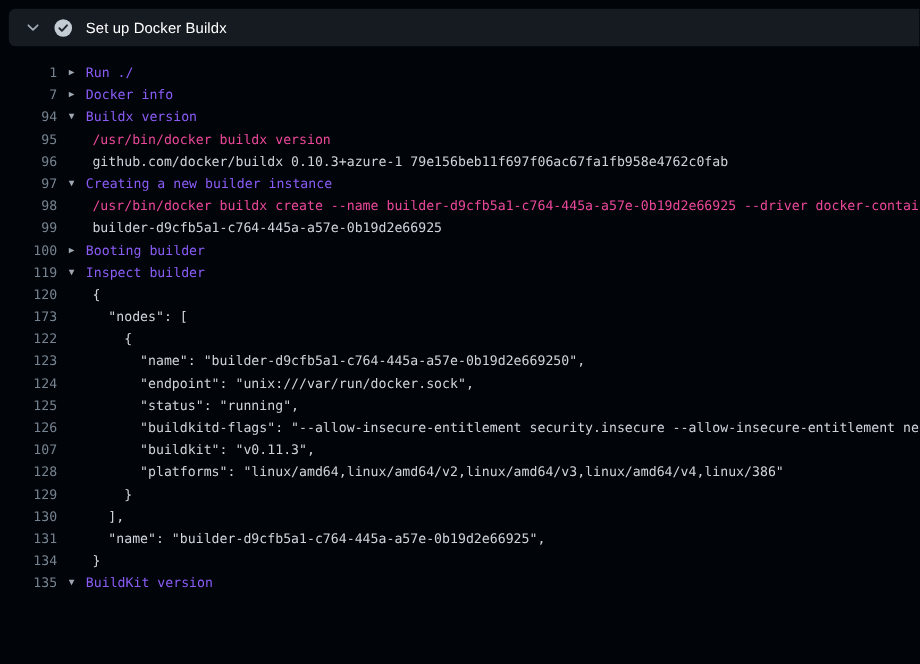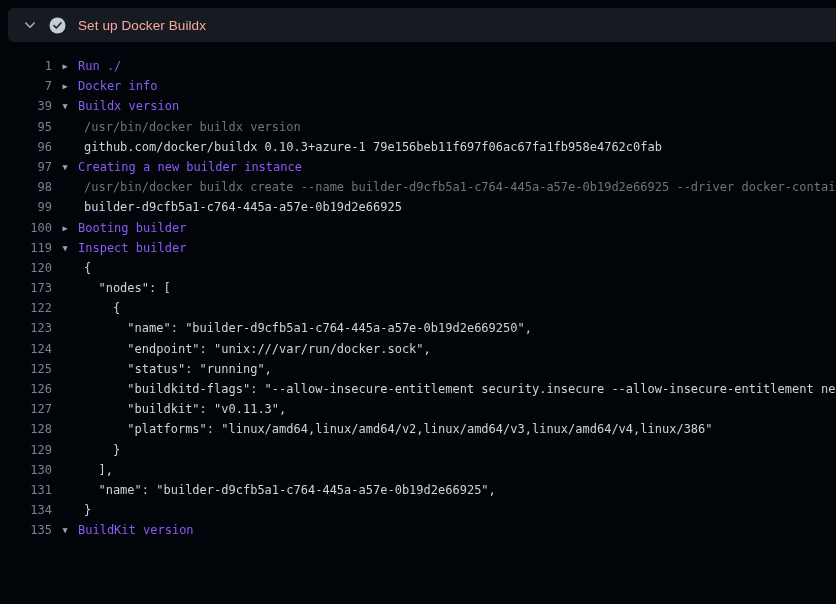--- a/index.html
+++ b/index.html
@@ -15,42 +15,42 @@
     border-radius:6px 0 0 6px;
     display:flex; align-items:center;
     padding-left:14px;
     cursor:pointer;
   }
   .chev { width:16px; height:16px; display:flex; align-items:center; justify-content:center; flex:none; }
   .status-ic { width:17px; height:17px; margin-left:11px; flex:none; display:flex; align-items:center; justify-content:center; }
   .step-title {
     margin-left:12px;
     font-family:"Liberation Sans","DejaVu Sans",sans-serif;
-    font-size:13.5px; color:#fca5a5; letter-spacing:.1px;
+    font-size:13.5px; color:#ffffff; letter-spacing:.1px;
   }
   .log {
     position:absolute; top:42px; left:0; right:0; bottom:0;
     padding-top:14px;
     overflow:hidden;
   }
   .row {
     display:flex; height:20.2px; line-height:20.2px;
     font-size:12px; white-space:pre; overflow:hidden;
   }
   .row .num {
     flex:0 0 52px; text-align:right; color:#768390; cursor:pointer;
   }
   .row .arrow {
     flex:0 0 26px; text-align:center; color:#9ea7b1; font-size:8.5px;
     line-height:20.2px;
   }
   .row .content { white-space:pre; color:#ced4da; overflow:hidden; flex:1; }
   .row.group { cursor:pointer; }
   .row.group .content { color:#8b5cf6; }
-  .row.command .content { color:#737373; padding-left:6px; }
+  .row.command .content { color:#ec4899; padding-left:6px; }
   .row.output  .content { padding-left:6px; }
 </style>
 </head>
 <body>
 
 <div class="step-header">
   <span class="chev">
     <svg width="16" height="16" viewBox="0 0 16 16">
       <path d="M3.8 6l4.2 4.2L12.2 6" fill="none" stroke="#a3acb5" stroke-width="1.6" stroke-linecap="round" stroke-linejoin="round"></path>
     </svg>
@@ -69,21 +69,21 @@
     <span class="num">1</span>
     <span class="arrow">▶</span>
     <span class="content">Run ./</span>
   </div>
     <div class="row group">
     <span class="num">7</span>
     <span class="arrow">▶</span>
     <span class="content">Docker info</span>
   </div>
     <div class="row group">
-    <span class="num">39</span>
+    <span class="num">94</span>
     <span class="arrow">▼</span>
     <span class="content">Buildx version</span>
   </div>
     <div class="row command">
     <span class="num">95</span>
     <span class="arrow"></span>
     <span class="content">/usr/bin/docker buildx version</span>
   </div>
     <div class="row output">
     <span class="num">96</span>
@@ -144,21 +144,21 @@
     <span class="num">125</span>
     <span class="arrow"></span>
     <span class="content">      "status": "running",</span>
   </div>
     <div class="row output">
     <span class="num">126</span>
     <span class="arrow"></span>
     <span class="content">      "buildkitd-flags": "--allow-insecure-entitlement security.insecure --allow-insecure-entitlement network.host",</span>
   </div>
     <div class="row output">
-    <span class="num">127</span>
+    <span class="num">107</span>
     <span class="arrow"></span>
     <span class="content">      "buildkit": "v0.11.3",</span>
   </div>
     <div class="row output">
     <span class="num">128</span>
     <span class="arrow"></span>
     <span class="content">      "platforms": "linux/amd64,linux/amd64/v2,linux/amd64/v3,linux/amd64/v4,linux/386"</span>
   </div>
     <div class="row output">
     <span class="num">129</span>

